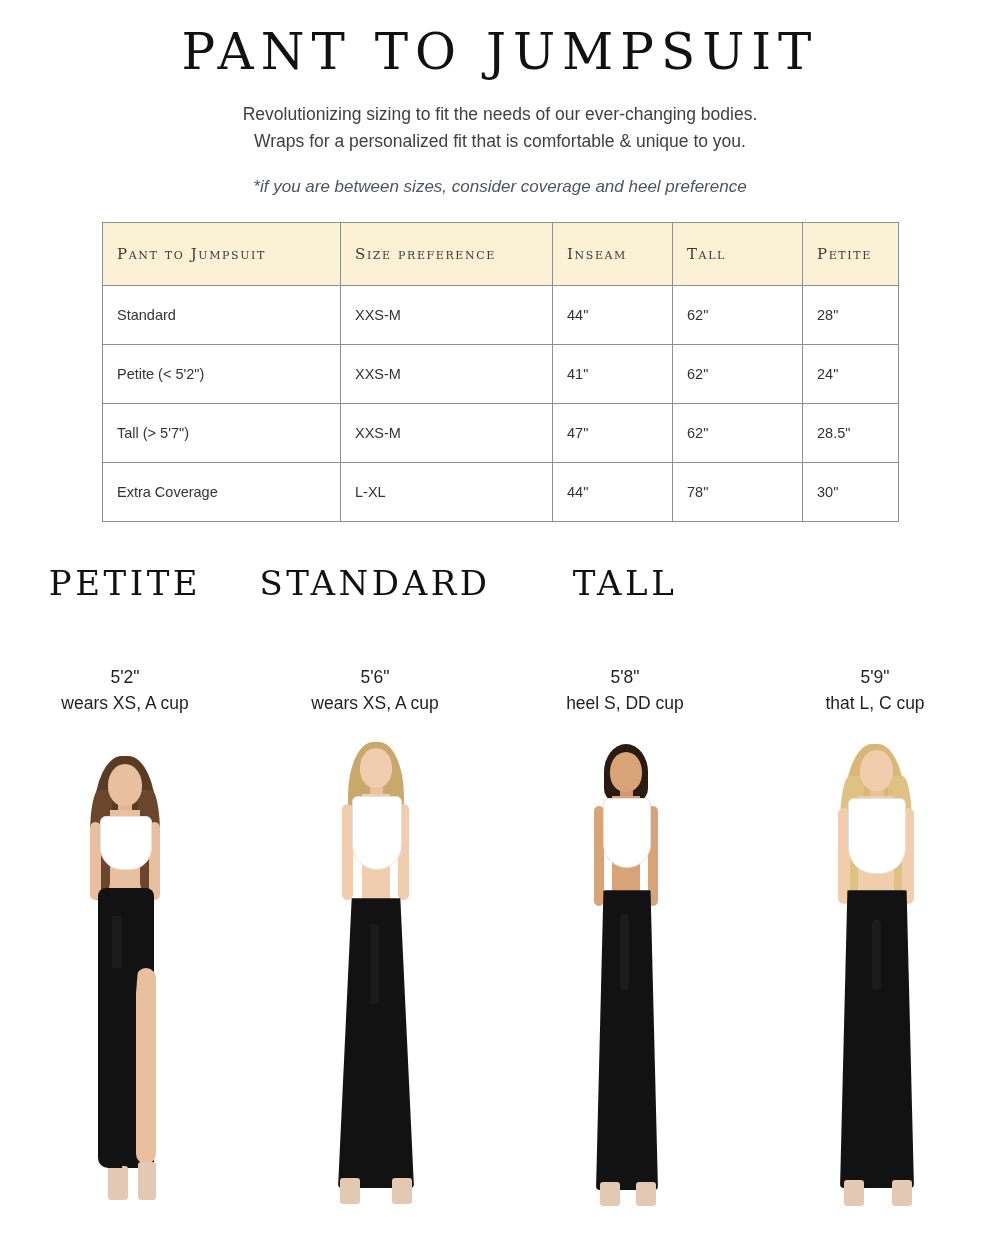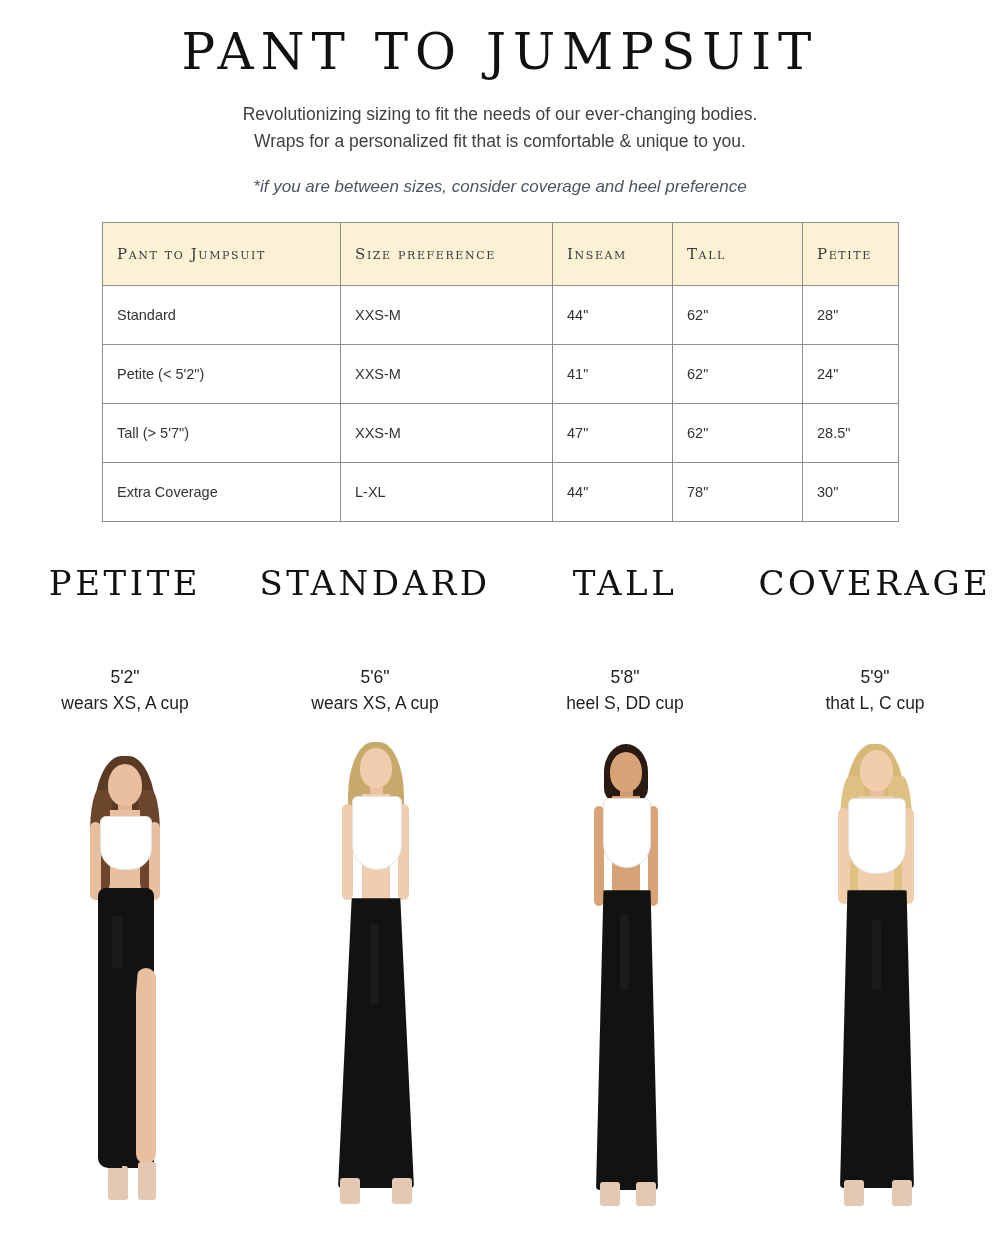--- a/index.html
+++ b/index.html
@@ -324,21 +324,20 @@
         <div class="tie" style="left:70px; top:176px; width:9px; height:76px;"></div>
         <div class="shoe" style="left:50px; top:444px; width:20px; height:24px;"></div>
         <div class="shoe" style="left:86px; top:444px; width:20px; height:24px;"></div>
       </div>
     </div>
   </div>
 
   <div class="model-col">
     <div class="model-name two-line">
       <div>
-        <div>COVERAGE</div>
       </div>
     </div>
     <div class="model-stats">
       <div>5'9"</div>
       <div>that L, C cup</div>
     </div>
     <div class="figure">
       <div class="fig-inner">
         <div class="hair" style="left:44px; top:6px; width:62px; height:150px; background:#d8b877;"></div>
         <div class="head" style="left:60px; top:12px; width:33px; height:41px; background:#f2cdab;"></div>

